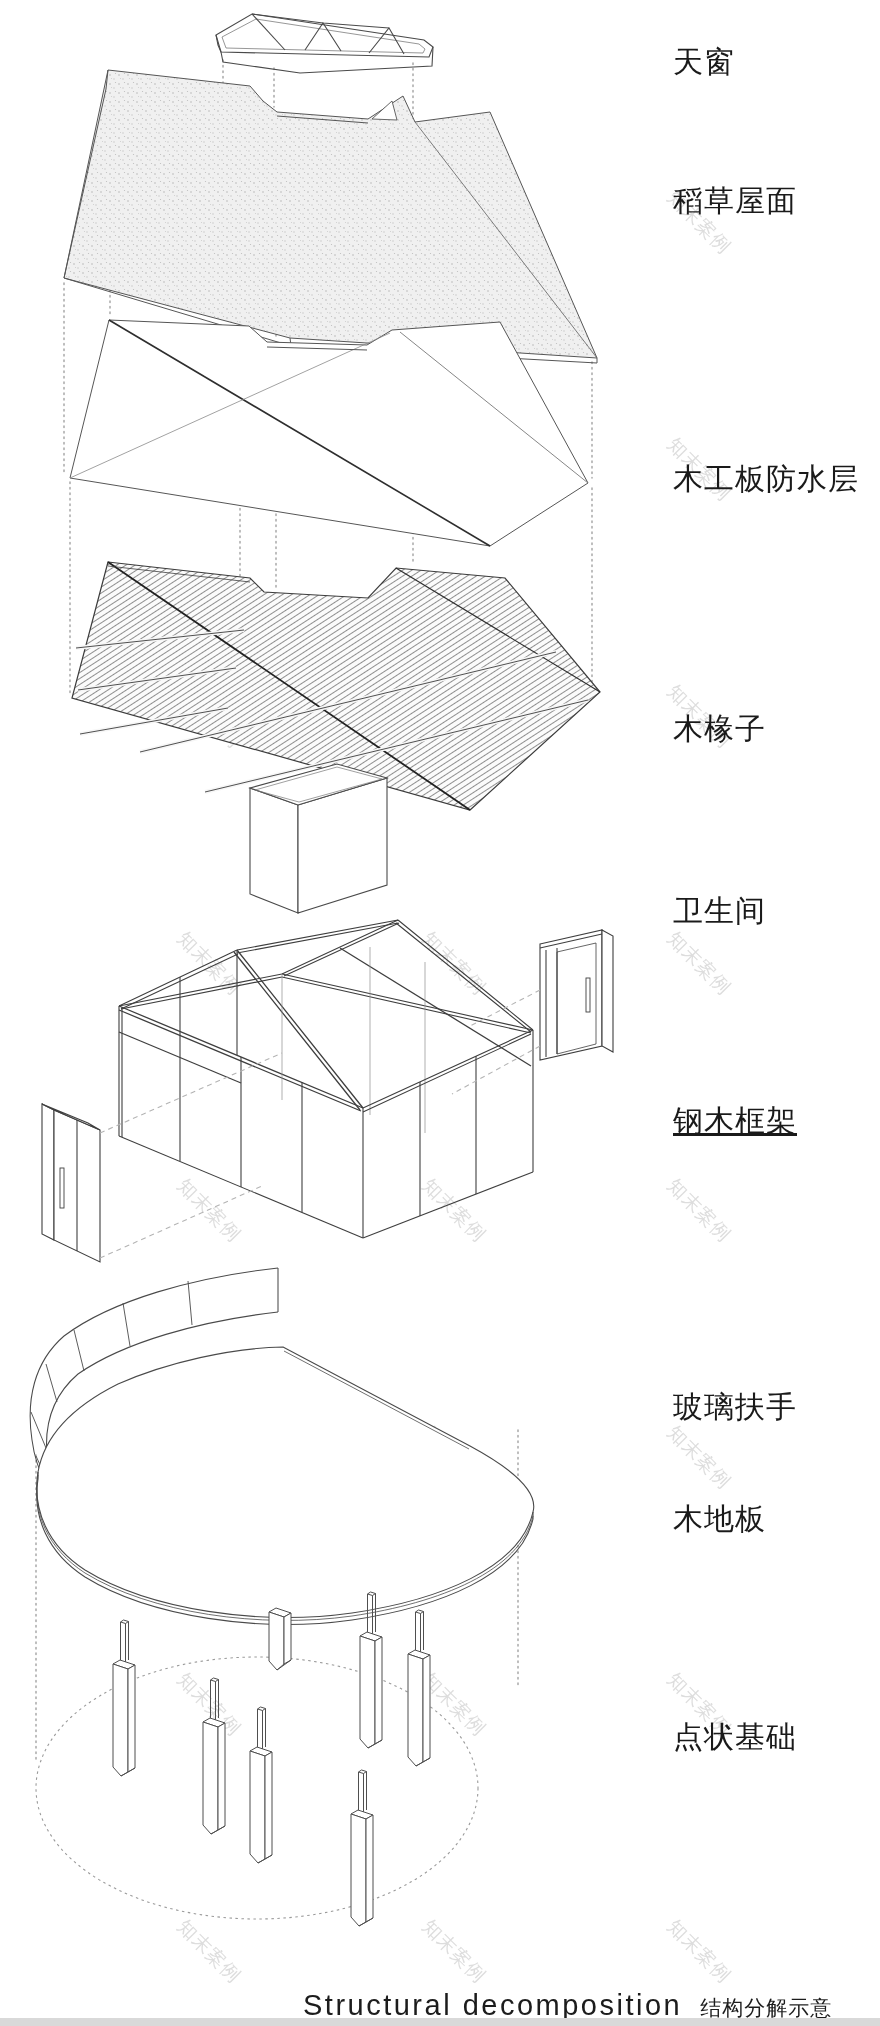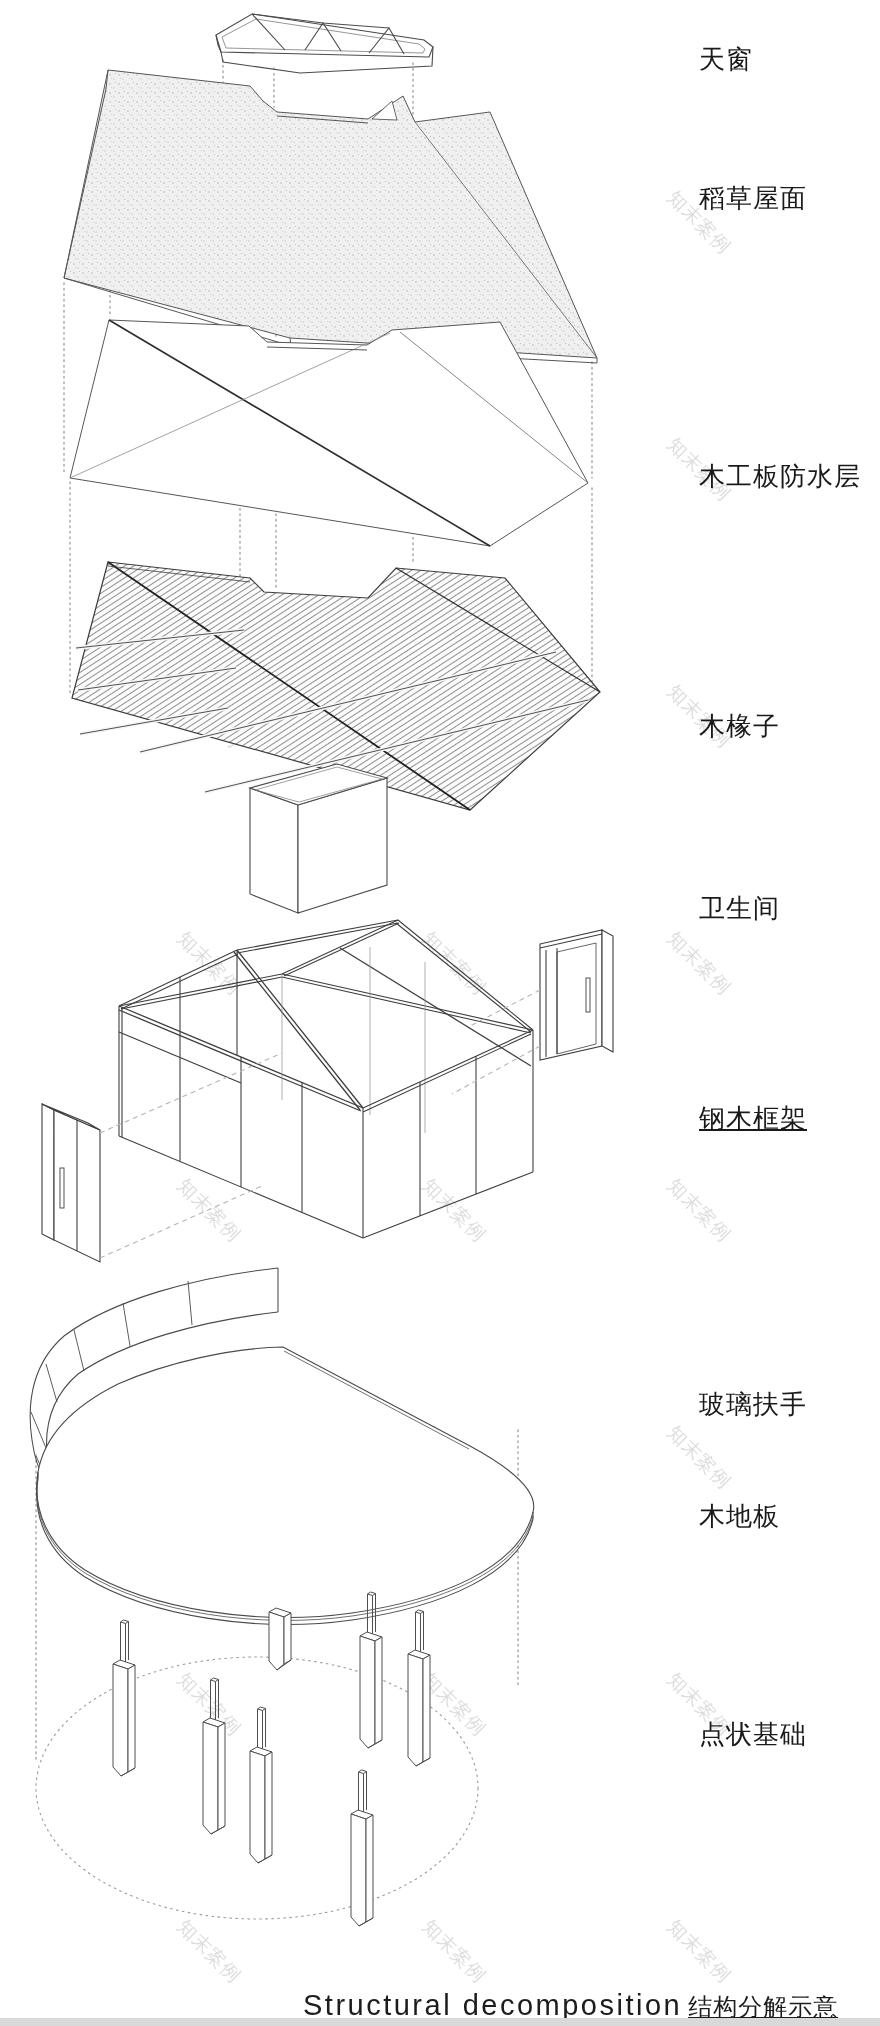--- a/index.html
+++ b/index.html
@@ -5,29 +5,29 @@
   html,body{margin:0;padding:0;background:#ffffff;}
   #page{position:relative;width:880px;height:2026px;background:#ffffff;overflow:hidden;
         font-family:"Liberation Sans","DejaVu Sans",sans-serif;}
   
   #watermark-layer{position:absolute;left:0;top:0;width:100%;height:100%;z-index:1;pointer-events:none;}
   .wm{position:absolute;font-size:19px;letter-spacing:1px;color:#c9c9c9;opacity:.62;
       transform:rotate(45deg);transform-origin:left top;white-space:nowrap;}
   
   #drawing{position:absolute;left:0;top:0;z-index:2;}
   
-  .side-label{position:absolute;left:699px;z-index:3;font-size:26px;letter-spacing:1px;
+  .side-label{position:absolute;left:673px;z-index:3;font-size:30px;letter-spacing:1px;
               color:#1a1a1a;font-weight:500;white-space:nowrap;}
   .lbl-0{top:42px;}  .lbl-1{top:181px;} .lbl-2{top:459px;}
   .lbl-3{top:709px;} .lbl-4{top:846px;margin-top:45px;} .lbl-5{top:1101px;text-decoration:underline;}
   .lbl-6{top:1387px;text-align:center;}.lbl-7{top:1499px;font-family:Liberation Serif, serif;}.lbl-8{top:1704px;margin-top:13px;}
   
   #caption{position:absolute;left:303px;top:1989px;z-index:3;white-space:nowrap;color:#1c1c1c;}
   #caption .cap-en{font-size:29px;letter-spacing:2.5px;}
-  #caption .cap-zh{font-size:24px;letter-spacing:1px;margin-left:6px;text-decoration:underline;}
+  #caption .cap-zh{font-size:21px;letter-spacing:1px;margin-left:18px;}
   
   #footer-strip{position:absolute;left:0;bottom:0;width:100%;height:8px;background:#d9d9d9;z-index:4;}
 </style>
 </head>
 <body>
 
 <div id="page">
 
   <div id="watermark-layer">
       <span class="wm" style="left: 190px; top: 185px;">知末案例</span>

